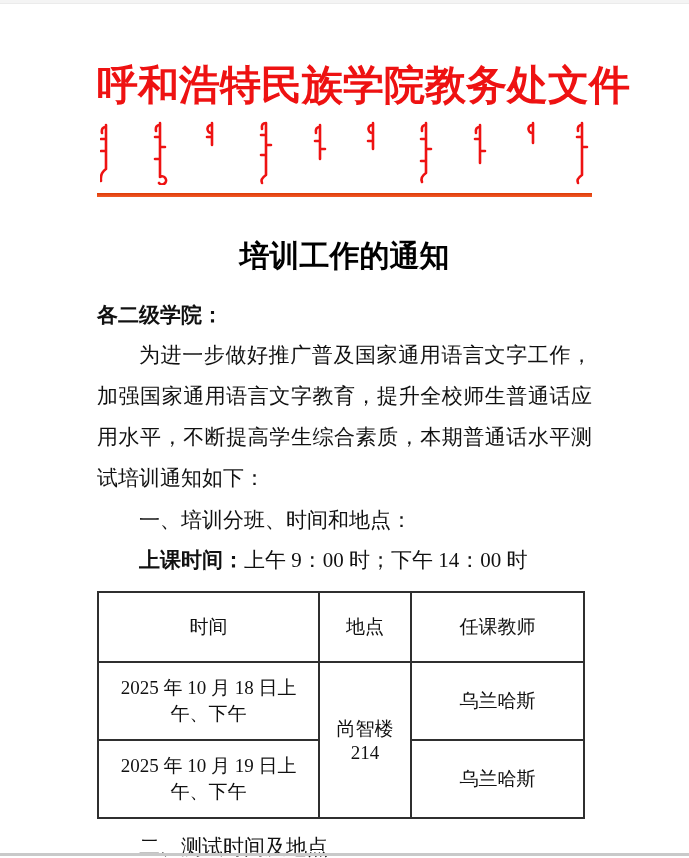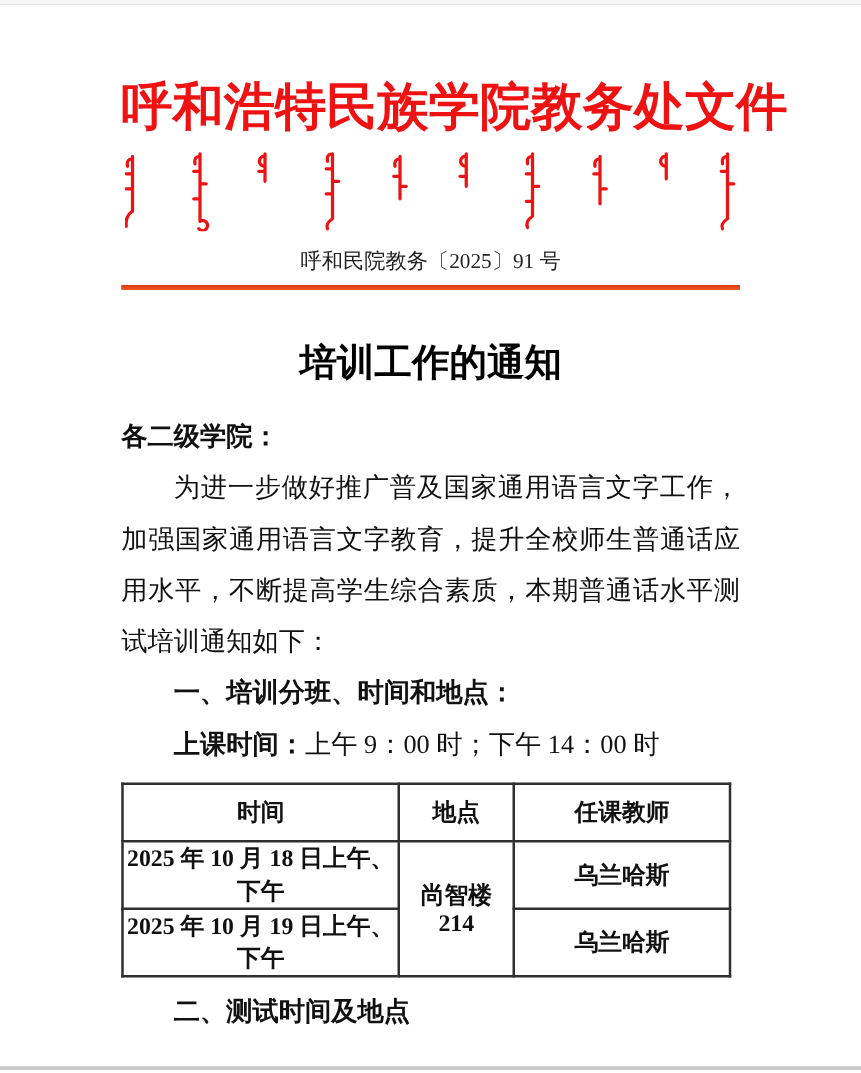--- a/index.html
+++ b/index.html
@@ -29,32 +29,32 @@
     margin-top:33px;text-align:center;
     font-family:"Liberation Sans","DejaVu Sans",sans-serif;
     font-weight:bold;font-size:30px;line-height:52px;color:#000;
   }
   .body-block{margin-top:12px;font-size:21px;line-height:41px;}
   .salutation{font-family:"Liberation Sans","DejaVu Sans",sans-serif;font-weight:bold;}
   .para{text-indent:2em;text-align:justify;}
   .section-heading{
     text-indent:2em;
     font-family:"Liberation Sans","DejaVu Sans",sans-serif;
-    font-weight:bold;
+    font-weight:normal;
   }
   .class-time{text-indent:2em;}
   .class-time .label{font-weight:bold;}
   table.schedule{
     width:486px;margin:10px 0 0 0;border-collapse:collapse;table-layout:fixed;
     font-size:19px;
   }
   table.schedule th,table.schedule td{
     border:2px solid var(--table-border);
-    text-align:center;vertical-align:middle;font-weight:bold;
-    padding:0;
+    text-align:center;vertical-align:middle;font-weight:normal;
+    padding:12px;
   }
   table.schedule th{height:44px;}
   table.schedule td{height:50px;}
   td.time-cell{text-align:left;padding-left:6px;margin-top:12px;}
   col.c-time{width:221px;}
   col.c-loc{width:92px;}
   col.c-teacher{width:173px;}
   .tail-block{margin-top:8px;font-size:21px;line-height:39px;}
   .bottom-edge{
     position:absolute;left:0;right:0;bottom:2px;height:3px;
@@ -76,21 +76,20 @@
     <path d="M112 4 V26 M112 6 a4 4 0 1 0 -1 8 M107 18 H112"></path>
     <path d="M166 4 V56 M166 4 Q161 4 162 10 M161 16 H166 M166 26 H171 M161 36 H166 M166 56 Q160 60 162 64"></path>
     <path d="M220 6 V40 M220 8 Q215 8 216 14 M215 22 H220 M220 30 H225"></path>
     <path d="M273 4 V30 M273 6 a4 4 0 1 0 -1 8 M268 22 H273"></path>
     <path d="M326 4 V54 M326 6 Q321 6 322 12 M321 20 H326 M326 30 H331 M321 42 H326 M326 54 Q320 58 322 63"></path>
     <path d="M380 6 V44 M380 8 Q375 8 376 14 M375 20 H380 M380 32 H385"></path>
     <path d="M433 4 V24 M433 6 a4 4 0 1 0 -1 8"></path>
     <path d="M482 4 V56 M482 6 Q477 6 478 12 M477 18 H482 M482 28 H487 M482 56 Q476 60 478 64"></path>
   </svg>
 
-  <div class="doc-number">呼和民院教务〔2025〕91 号</div>
 
   <div class="red-line"></div>
 
   <div class="notice-title">
     <div>培训工作的通知</div>
   </div>
 
   <div class="body-block">
     <div class="salutation">各二级学院：</div>
     <div class="para">为进一步做好推广普及国家通用语言文字工作，加强国家通用语言文字教育，提升全校师生普通话应用水平，不断提高学生综合素质，本期普通话水平测试培训通知如下：</div>

